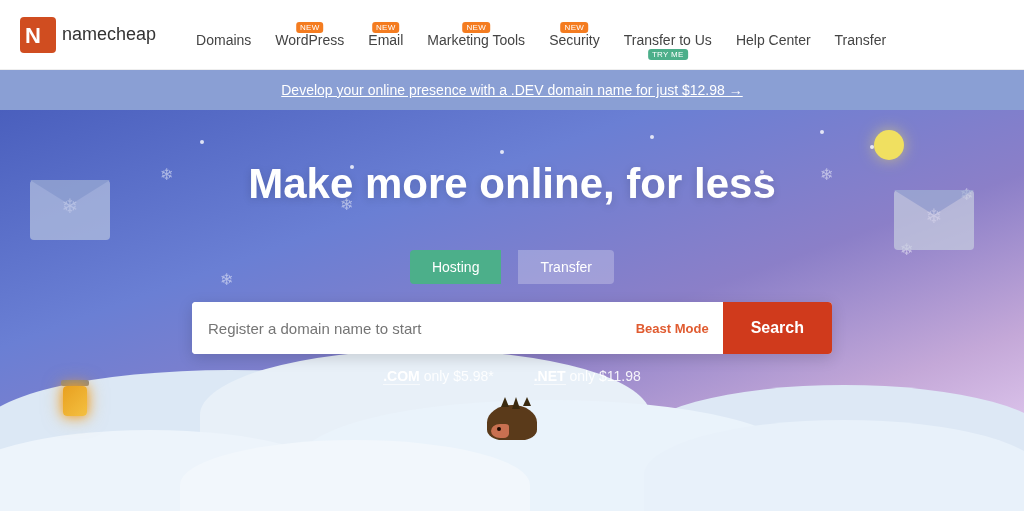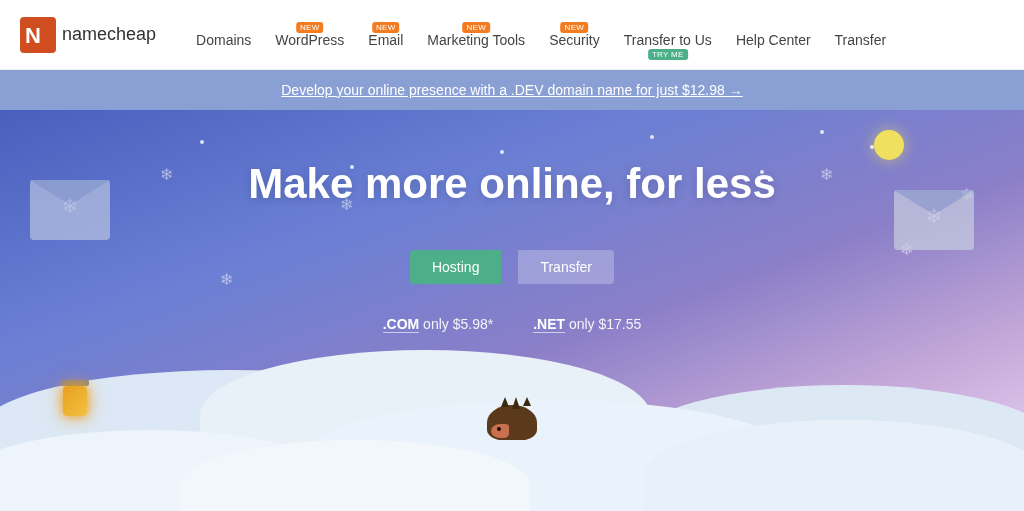--- a/index.html
+++ b/index.html
@@ -467,29 +467,34 @@
     </div>
   </div>
 
   <h1 class="hero-headline">Make more online, for less</h1>
 
   <div class="hero-tabs">
     <button class="hero-tab active">Hosting</button>
     <button class="hero-tab inactive">Transfer</button>
   </div>
 
+  <div class="search-box">
+    <input class="search-input" type="text" placeholder="Register a domain name to start" style="">
+    <button class="beast-mode-btn">Beast Mode</button>
+    <button class="search-btn">Search</button>
+  </div>
 
   <div class="domain-pricing">
     <div class="domain-price-item">
       <span class="tld">.COM</span>
       <span> only $5.98*</span>
     </div>
     <div class="domain-price-item">
       <span class="tld">.NET</span>
-      <span> only $17.55</span>
+      <span> only $11.98</span>
     </div>
   </div>
 
   <div class="snow-bottom">
     <div class="hill-back"></div>
     <div class="hill-back2"></div>
     <div class="hill-back3"></div>
     <div class="hill-mid"></div>
     <div class="hill-front"></div>
     <div class="hill-front2"></div>

